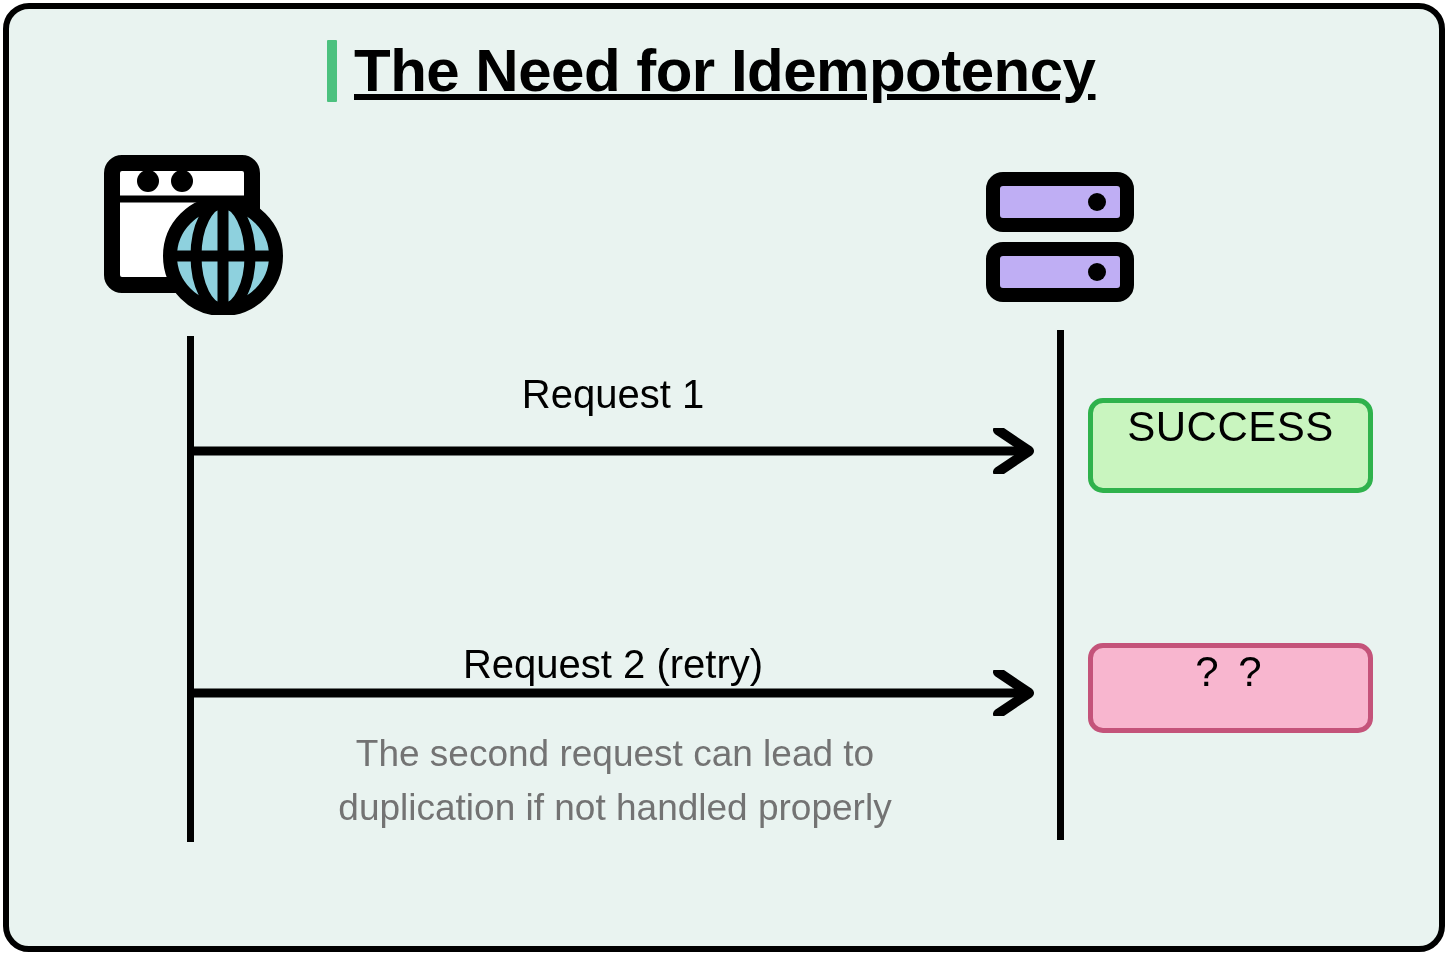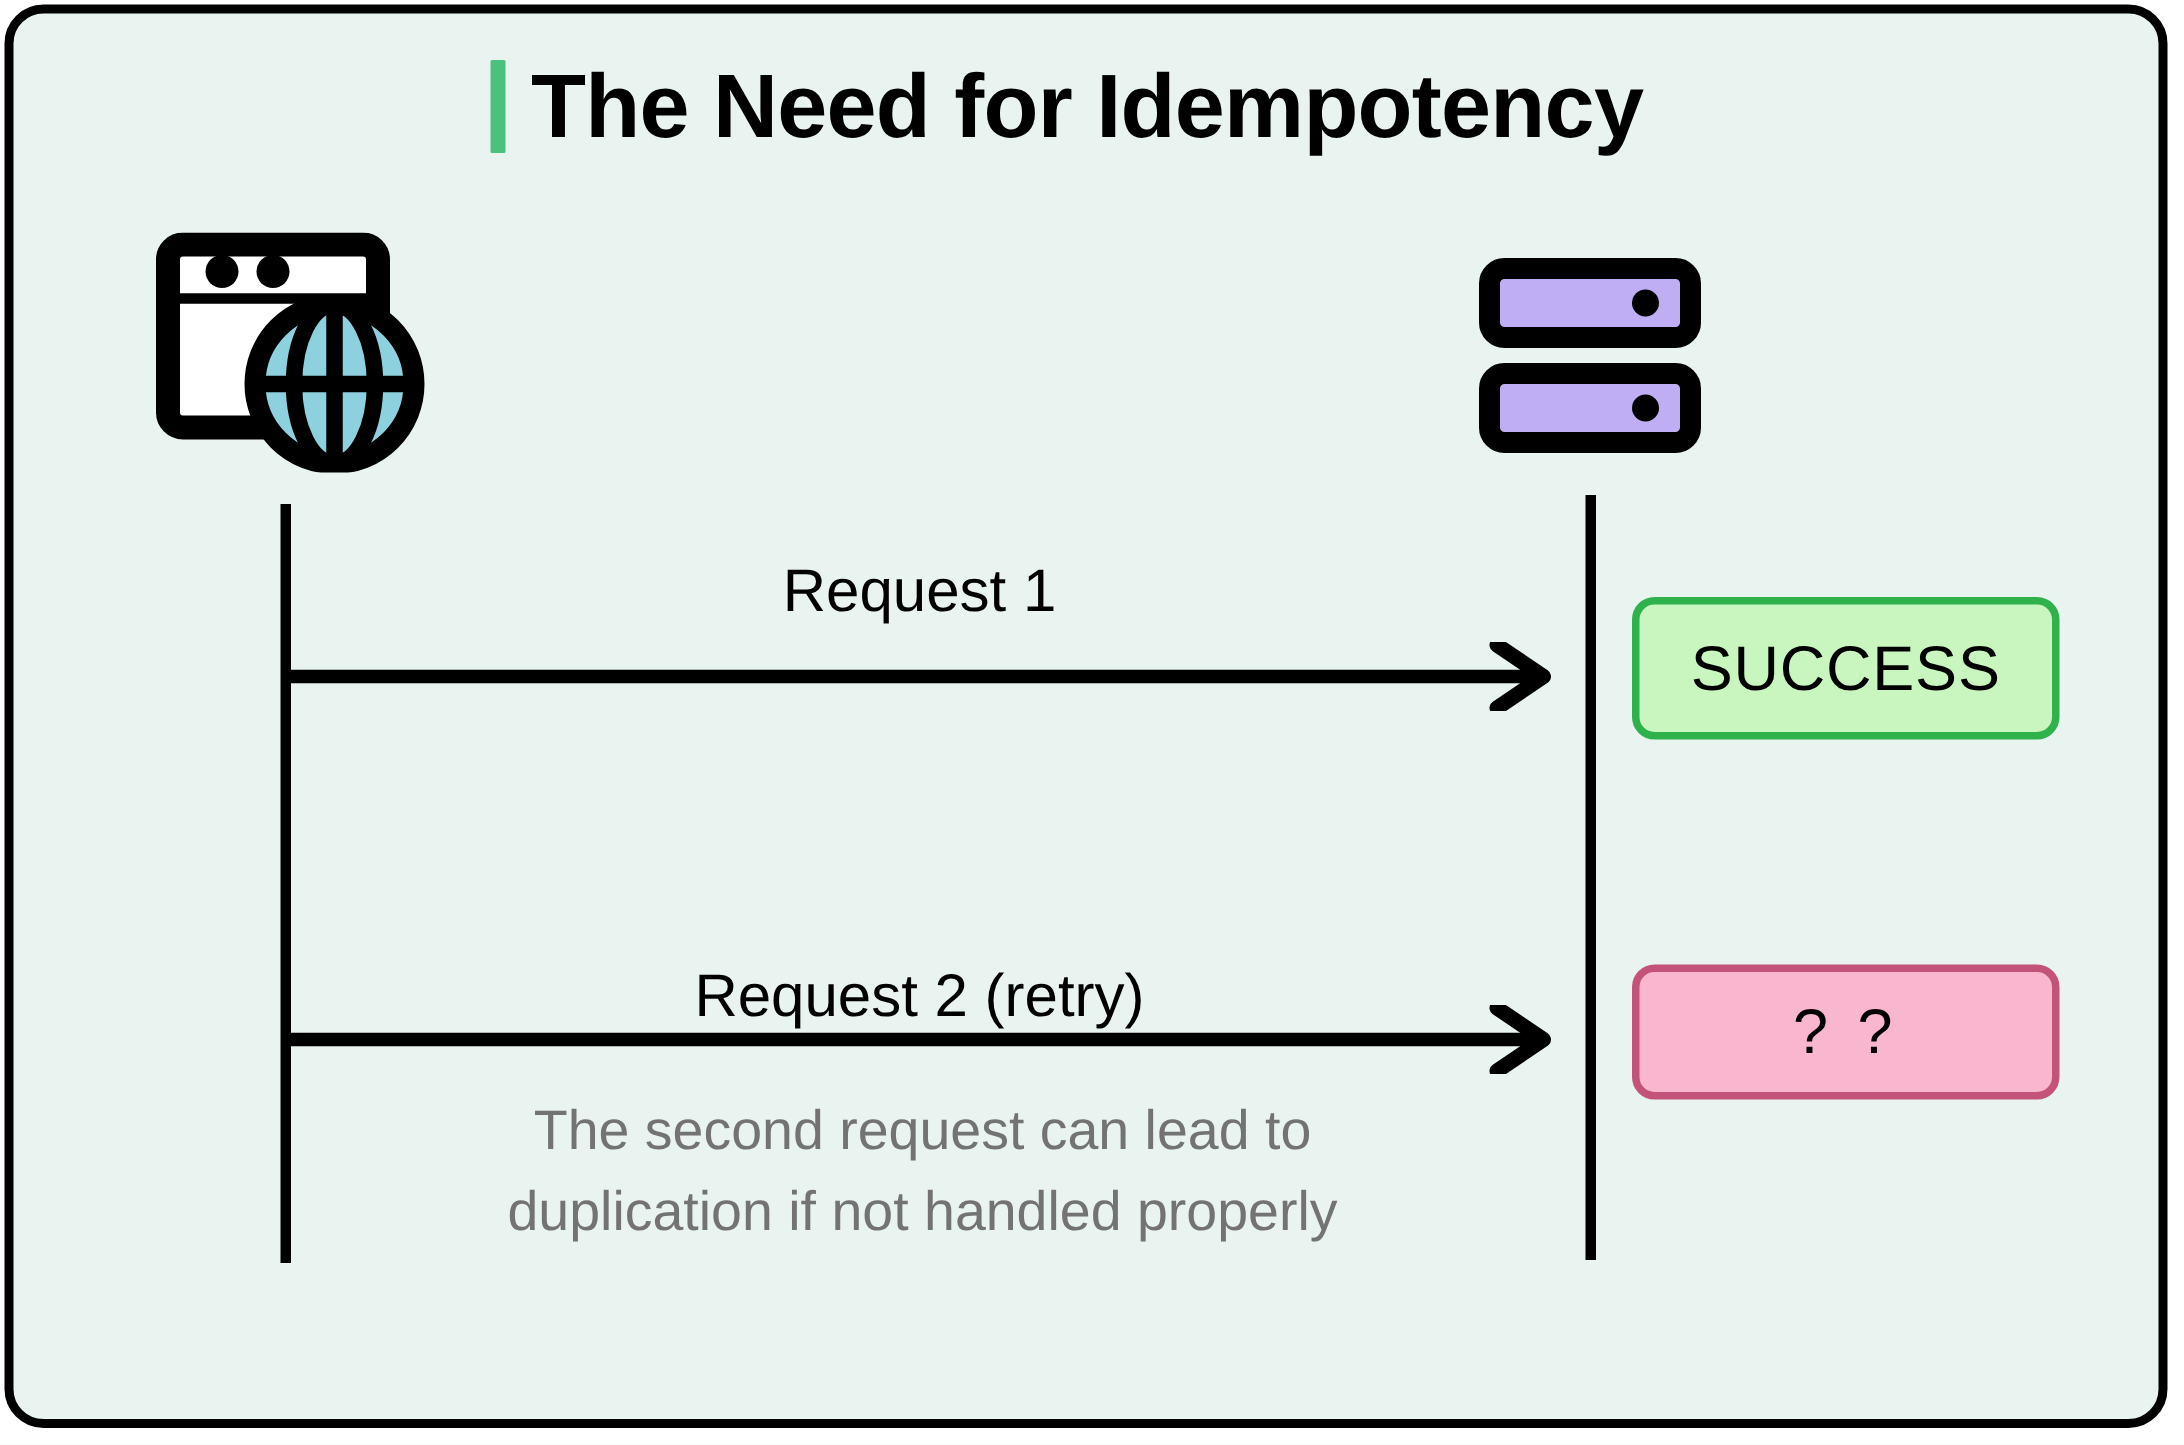--- a/index.html
+++ b/index.html
@@ -50,20 +50,21 @@
     flex: 0 0 auto;
   }
   .title-text {
     margin-left: 17px;
     font-size: 60px;
     font-weight: bold;
     color: #000000;
     letter-spacing: -0.5px;
     white-space: nowrap;
     line-height: 1;
+    text-decoration: underline;
   }
 
   
   .client-icon {
     position: absolute;
     left: 104px;
     top: 155px;
     width: 186px;
     height: 160px;
   }
@@ -111,21 +112,21 @@
     line-height: 1.45;
     color: #737373;
     text-align: center;
   }
 
   
   .badge {
     position: absolute;
     box-sizing: border-box;
     display: flex;
-    align-items: center;
+    align-items: flex-start;
     justify-content: center;
     border-radius: 15px;
     font-size: 42px;
     color: #000000;
     letter-spacing: 0.5px;
   }
   .badge-success {
     left: 1088px;
     top: 398px;
     width: 285px;

